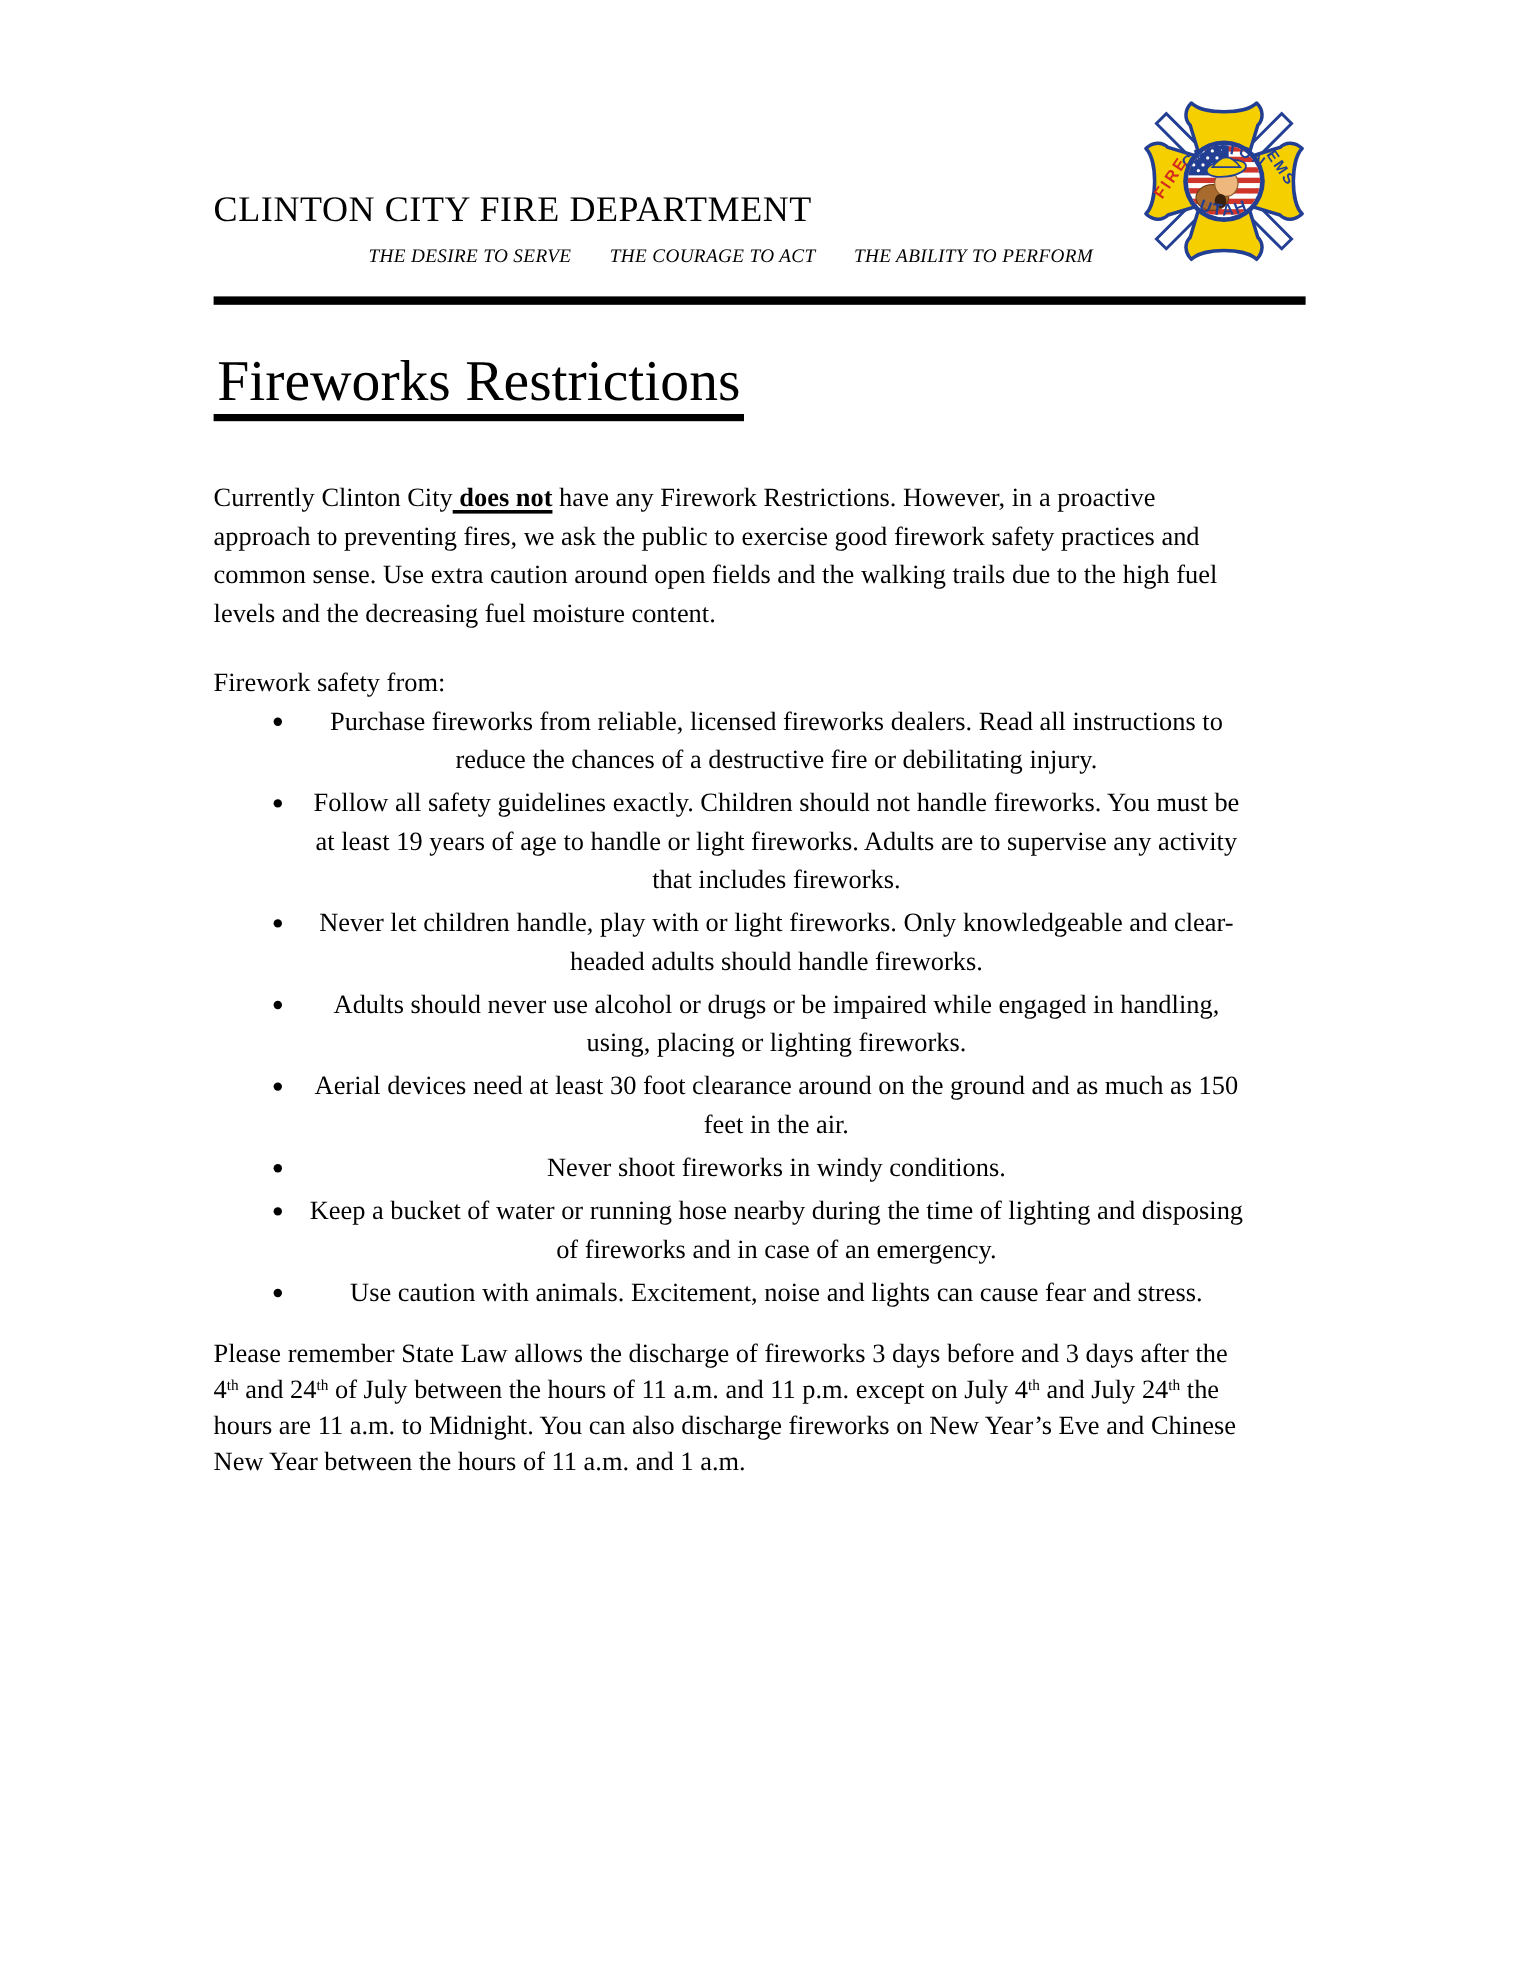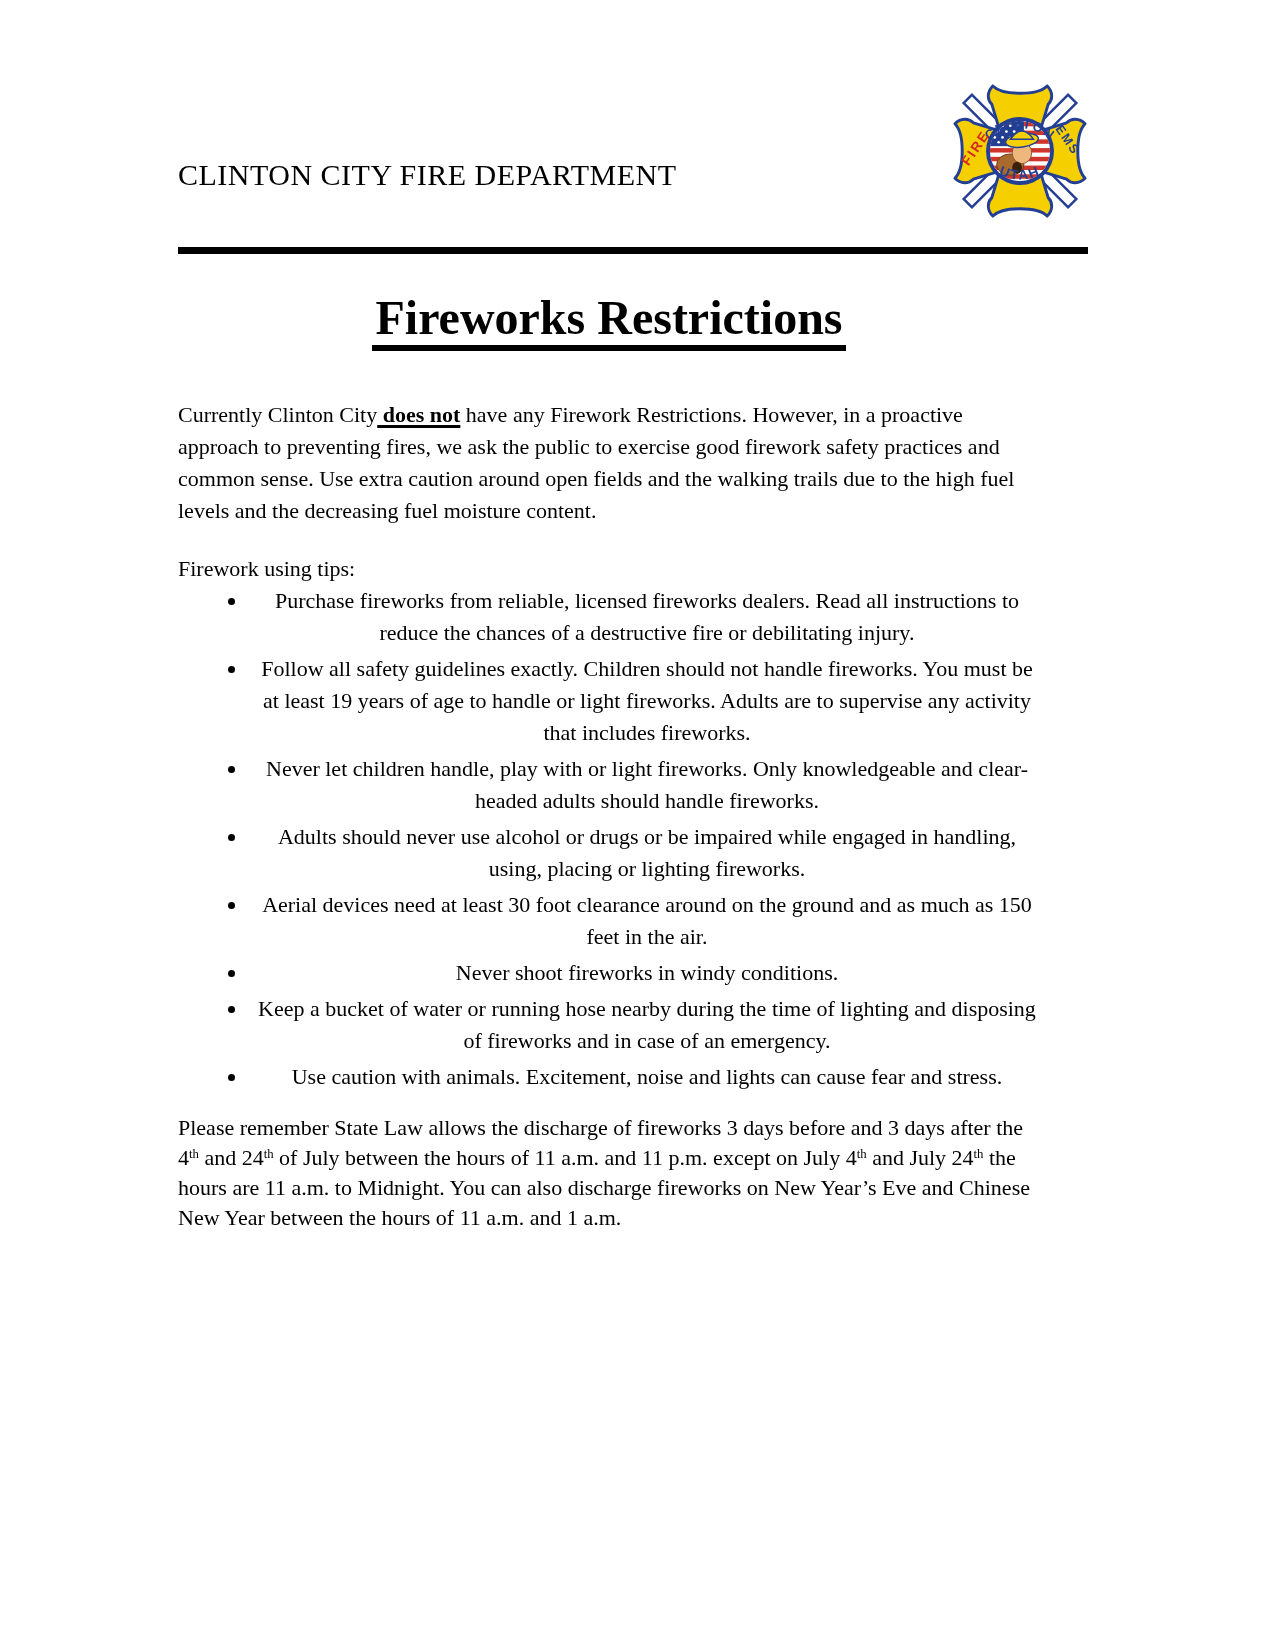--- a/index.html
+++ b/index.html
@@ -20,22 +20,22 @@
     font-style:italic; font-size:16px; letter-spacing:0.3px; white-space:nowrap;
   }
   .logo { position:absolute; left:952px; top:80px; width:136px; height:142px; }
   .rule { position:absolute; left:178px; top:247px; width:910px; height:7px; background:#000; }
 
   .content {
     position:absolute; left:178px; top:254px; width:862px;
     font-size:22px; line-height:32px;
   }
   .doc-title {
-    text-align:center; margin:36px 0 0; font-size:48px; line-height:1.15;
-    font-weight:bold;
+    margin:36px 0 0; font-size:48px; line-height:1.15;
+    font-weight:normal;
   }
   .doc-title .u { border-bottom:6px solid #000; padding:0 3px 1px; }
   .intro { margin:54px 0 0; }
   .emph {
     font-weight:bold;
     text-decoration:underline;
     text-decoration-thickness:3px;
     text-underline-offset:3px;
     text-align:center;
   }
@@ -47,20 +47,25 @@
   p { margin:0; }
   .badge-text { font-family:"Liberation Sans", sans-serif; font-weight:bold; }
 </style>
 </head>
 <body>
 
 <div class="page">
 
   <div class="dept-name">CLINTON CITY FIRE DEPARTMENT</div>
 
+  <div class="motto">
+    <span>THE DESIRE TO SERVE</span>
+    <span>THE COURAGE TO ACT</span>
+    <span>THE ABILITY TO PERFORM</span>
+  </div>
 
   <svg class="logo" viewBox="0 0 140 140" xmlns="http://www.w3.org/2000/svg">
     <defs>
       <path id="arm" d="M42,3 C52,13 88,13 98,3 C104,9 104,17 99,22 L89,55 C77,49 63,49 51,55 L41,22 C36,17 36,9 42,3 Z"></path>
       <path id="arcTop" d="M26,82 A45,45 0 0 1 114,82" fill="none"></path>
       <path id="arcBot" d="M24,62 A47,47 0 0 0 116,62" fill="none"></path>
       <clipPath id="centerClip">
           <circle cx="70" cy="70" r="31"></circle>
         </clipPath>
     </defs>
@@ -129,21 +134,21 @@
   </svg>
 
   <div class="rule"></div>
 
   <div class="content">
 
     <h1 class="doc-title"><span class="u">Fireworks Restrictions</span></h1>
 
     <p class="intro"><span>Currently Clinton City</span><span class="emph"> does not</span><span> have any Firework Restrictions. However, in a proactive approach to preventing fires, we ask the public to exercise good firework safety practices and common sense. Use extra caution around open fields and the walking trails due to the high fuel levels and the decreasing fuel moisture content.</span></p>
 
-    <p class="tips-heading">Firework using tips:</p>
+    <p class="tips-heading">Firework safety from:</p>
 
     <ul class="tips">
 
     <li>Purchase fireworks from reliable, licensed fireworks dealers. Read all instructions to reduce the chances of a destructive fire or debilitating injury.</li>
         <li>Follow all safety guidelines exactly. Children should not handle fireworks. You must be at least 19 years of age to handle or light fireworks. Adults are to supervise any activity that includes fireworks.</li>
         <li>Never let children handle, play with or light fireworks. Only knowledgeable and clear-headed adults should handle fireworks.</li>
         <li>Adults should never use alcohol or drugs or be impaired while engaged in handling, using, placing or lighting fireworks.</li>
         <li>Aerial devices need at least 30 foot clearance around on the ground and as much as 150 feet in the air.</li>
         <li>Never shoot fireworks in windy conditions.</li>
         <li>Keep a bucket of water or running hose nearby during the time of lighting and disposing of fireworks and in case of an emergency.</li>

